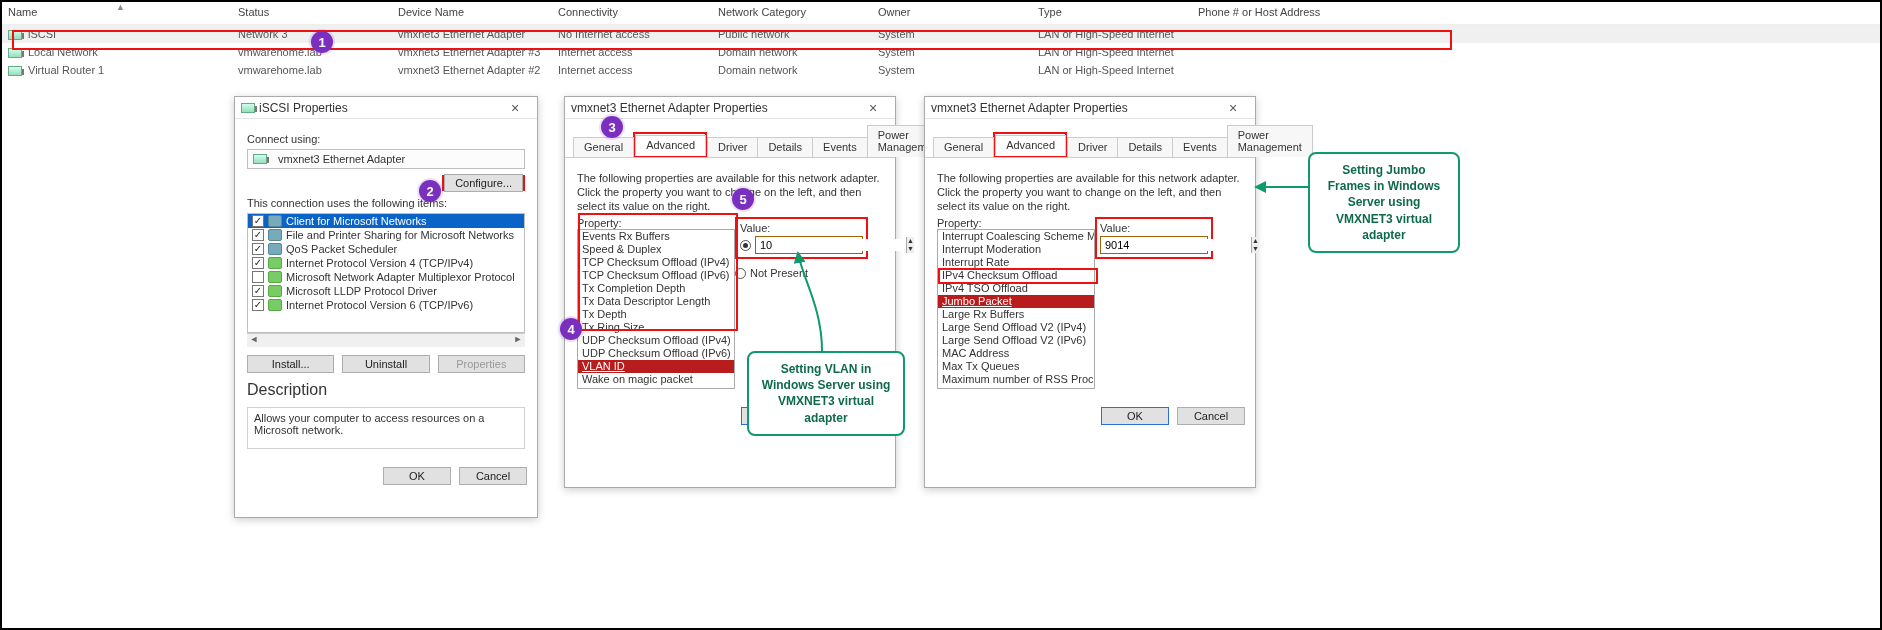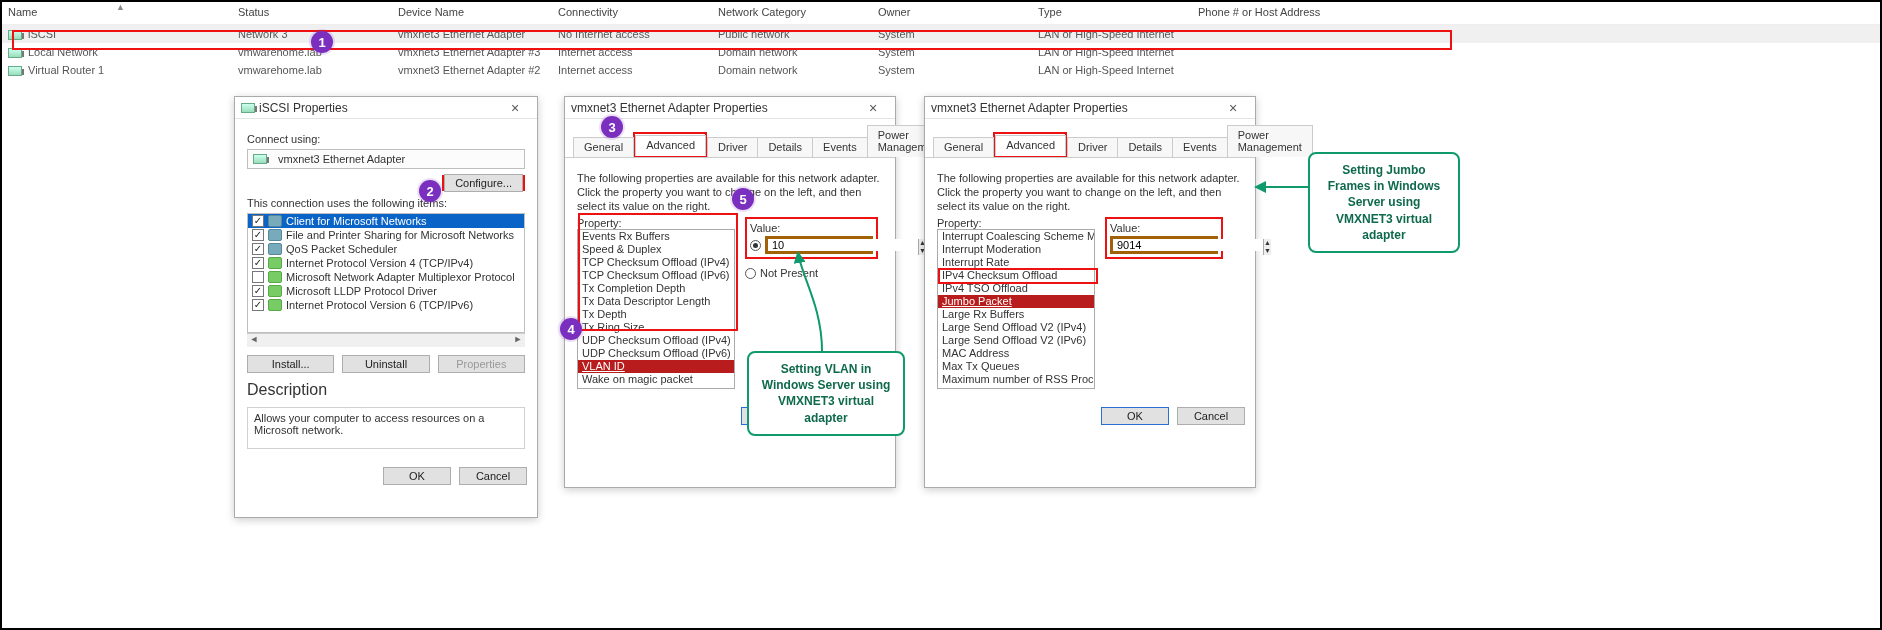--- a/index.html
+++ b/index.html
@@ -175,35 +175,35 @@
     height: 42px;
     font-size: 11px;
   }
   .sb-track { height:14px; border-top:1px solid #ccc; display:flex; justify-content:space-between; background:#f0f0f0; }
   .sb-arrow { width:14px; text-align:center; font-size:9px; color:#666; }
 
   
   .win2 { left: 562px; top: 94px; width: 332px; height: 392px; }
   .win3 { left: 922px; top: 94px; width: 332px; height: 392px; }
   .adv-desc { font-size:11px; color:#333; margin:6px 0 4px; line-height:1.25; }
-  .adv-cols { display:flex; gap:10px; }
+  .adv-cols { display:flex; gap:0; }
   .proplist {
     border:1px solid #aaa;
     width: 158px; height: 160px;
     overflow: hidden;
     font-size: 11px;
     background:#fff;
   }
   .proplist div { padding: 0 4px; line-height: 13px; white-space:nowrap; }
   .proplist div.sel { background:#b91c1c; color:#fff;text-decoration:underline; }
   .col-right { flex:1; }
   .val-lbl { margin-bottom:2px; }
   .spinwrap {
-    display:flex; align-items:flex-start;
-    border:3px solid #a16207;
+    display:flex; align-items:center;
+    border:1px solid #a16207;
     width: 108px; height: 18px;
     background:#fff;
   }
   .spinwrap input {
     flex:1; border:0; outline:0; padding:0 4px; font-size:11px;
   }
   .spin-btns {
     width:14px; display:flex; flex-direction:column;
     border-left:1px solid #aaa;
   }

